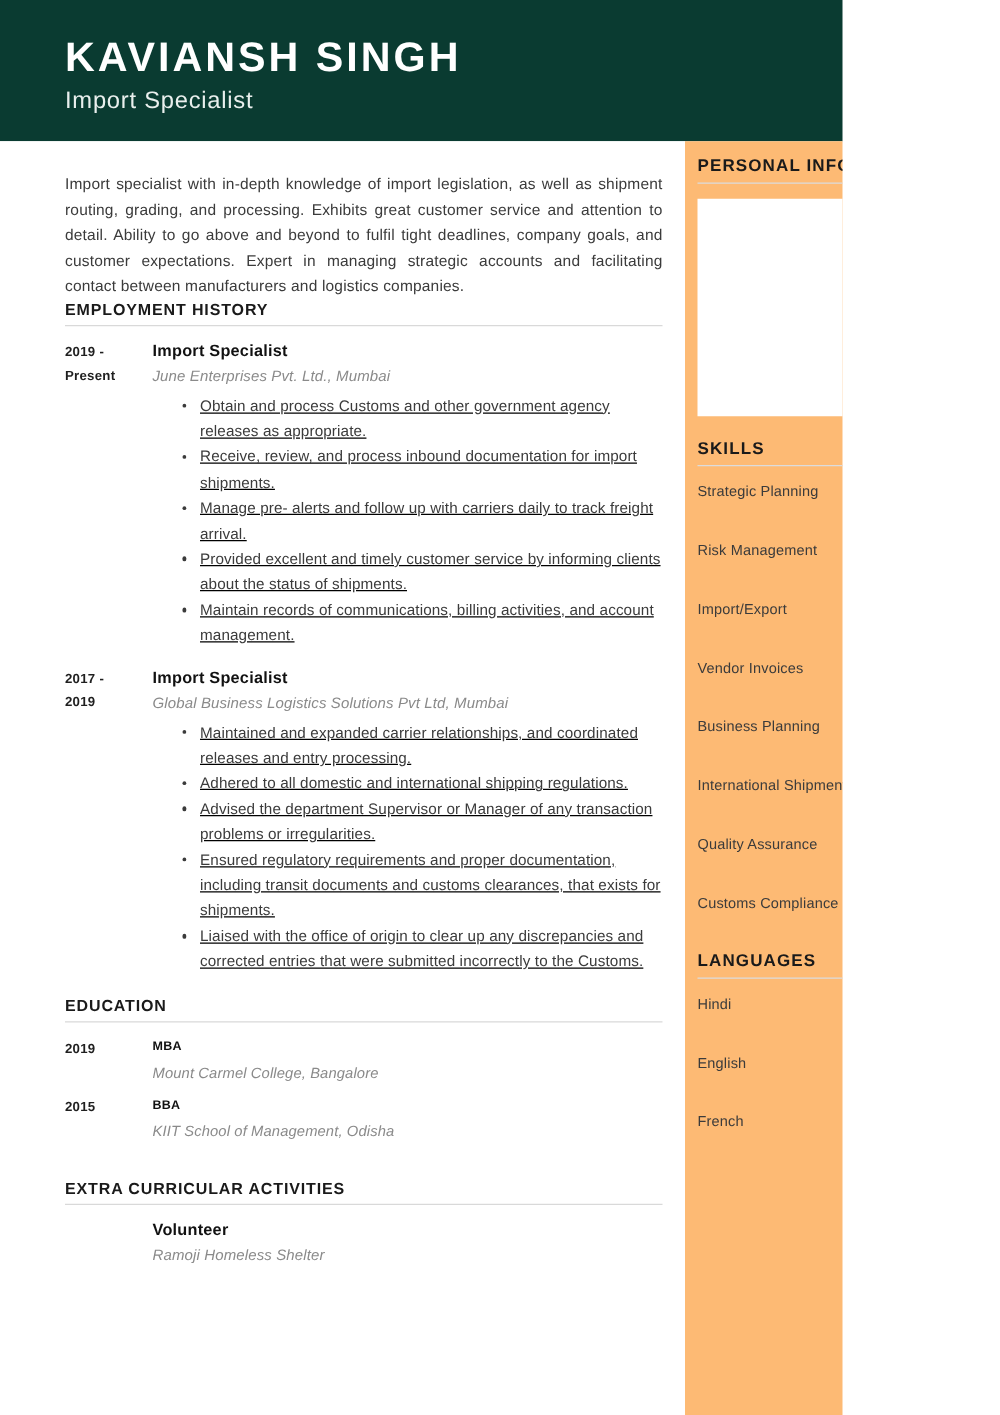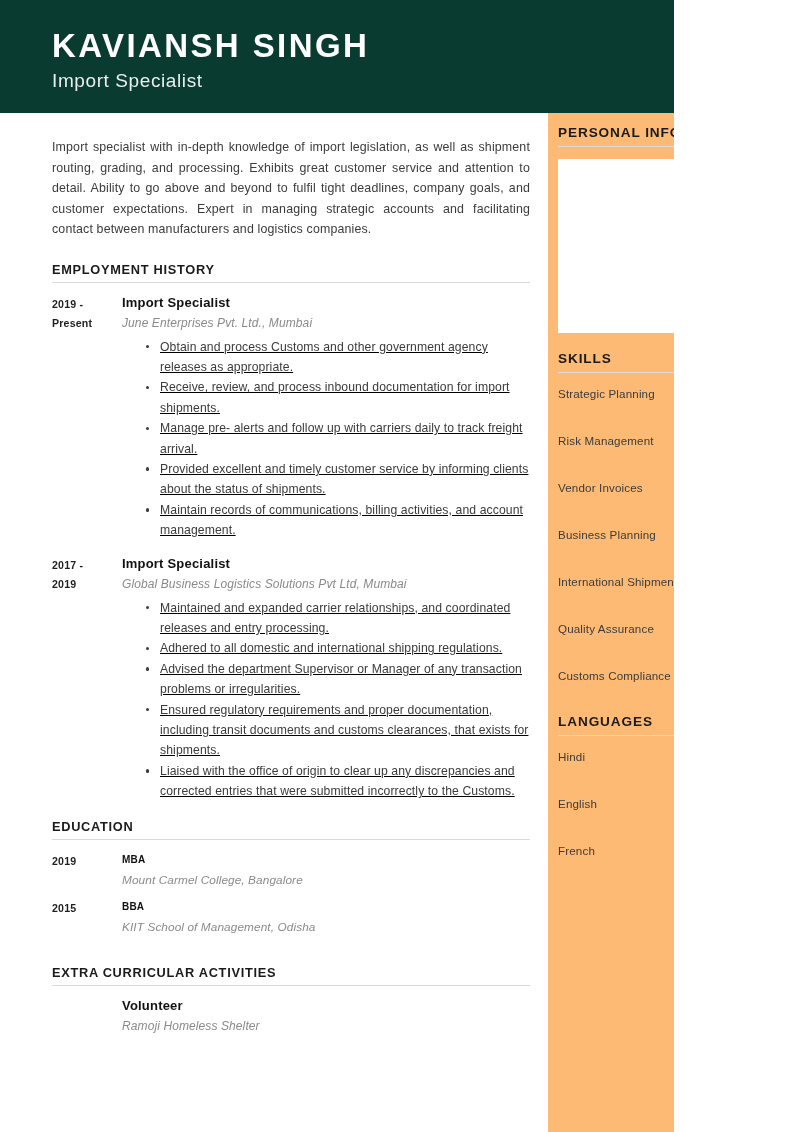--- a/index.html
+++ b/index.html
@@ -71,21 +71,21 @@
 
   .sec-head {
     font-size: 12.8px;
     font-weight: bold;
     color: #1a1a1a;
     letter-spacing: 0.7px;
     padding-bottom: 5px;
     border-bottom: 1px solid #d9d9d9;
     margin-bottom: 10px;
   }
-  .sec-employment { margin-top: 22px; }
+  .sec-employment { }
   .sec-education  { margin-top: 17px; }
   .sec-extra      { margin-top: 28px; }
 
   .entry {
     display: flex;
     align-items: flex-start;
     margin-bottom: 13px;
   }
   .entry-dates {
     width: 70px;
@@ -283,20 +283,30 @@
           <div class="rate-label">Risk Management</div>
           <div class="dots">
             <span class="dot on"></span>
             <span class="dot on"></span>
             <span class="dot on"></span>
             <span class="dot on"></span>
             <span class="dot on"></span>
           </div>
         </div>
         <div class="rate-row">
+          <div class="rate-label">Import/Export</div>
+          <div class="dots">
+            <span class="dot on"></span>
+            <span class="dot on"></span>
+            <span class="dot on"></span>
+            <span class="dot on"></span>
+            <span class="dot on"></span>
+          </div>
+        </div>
+        <div class="rate-row">
           <div class="rate-label">Vendor Invoices</div>
           <div class="dots">
             <span class="dot on"></span>
             <span class="dot on"></span>
             <span class="dot on"></span>
             <span class="dot on"></span>
             <span class="dot on"></span>
           </div>
         </div>
         <div class="rate-row">

